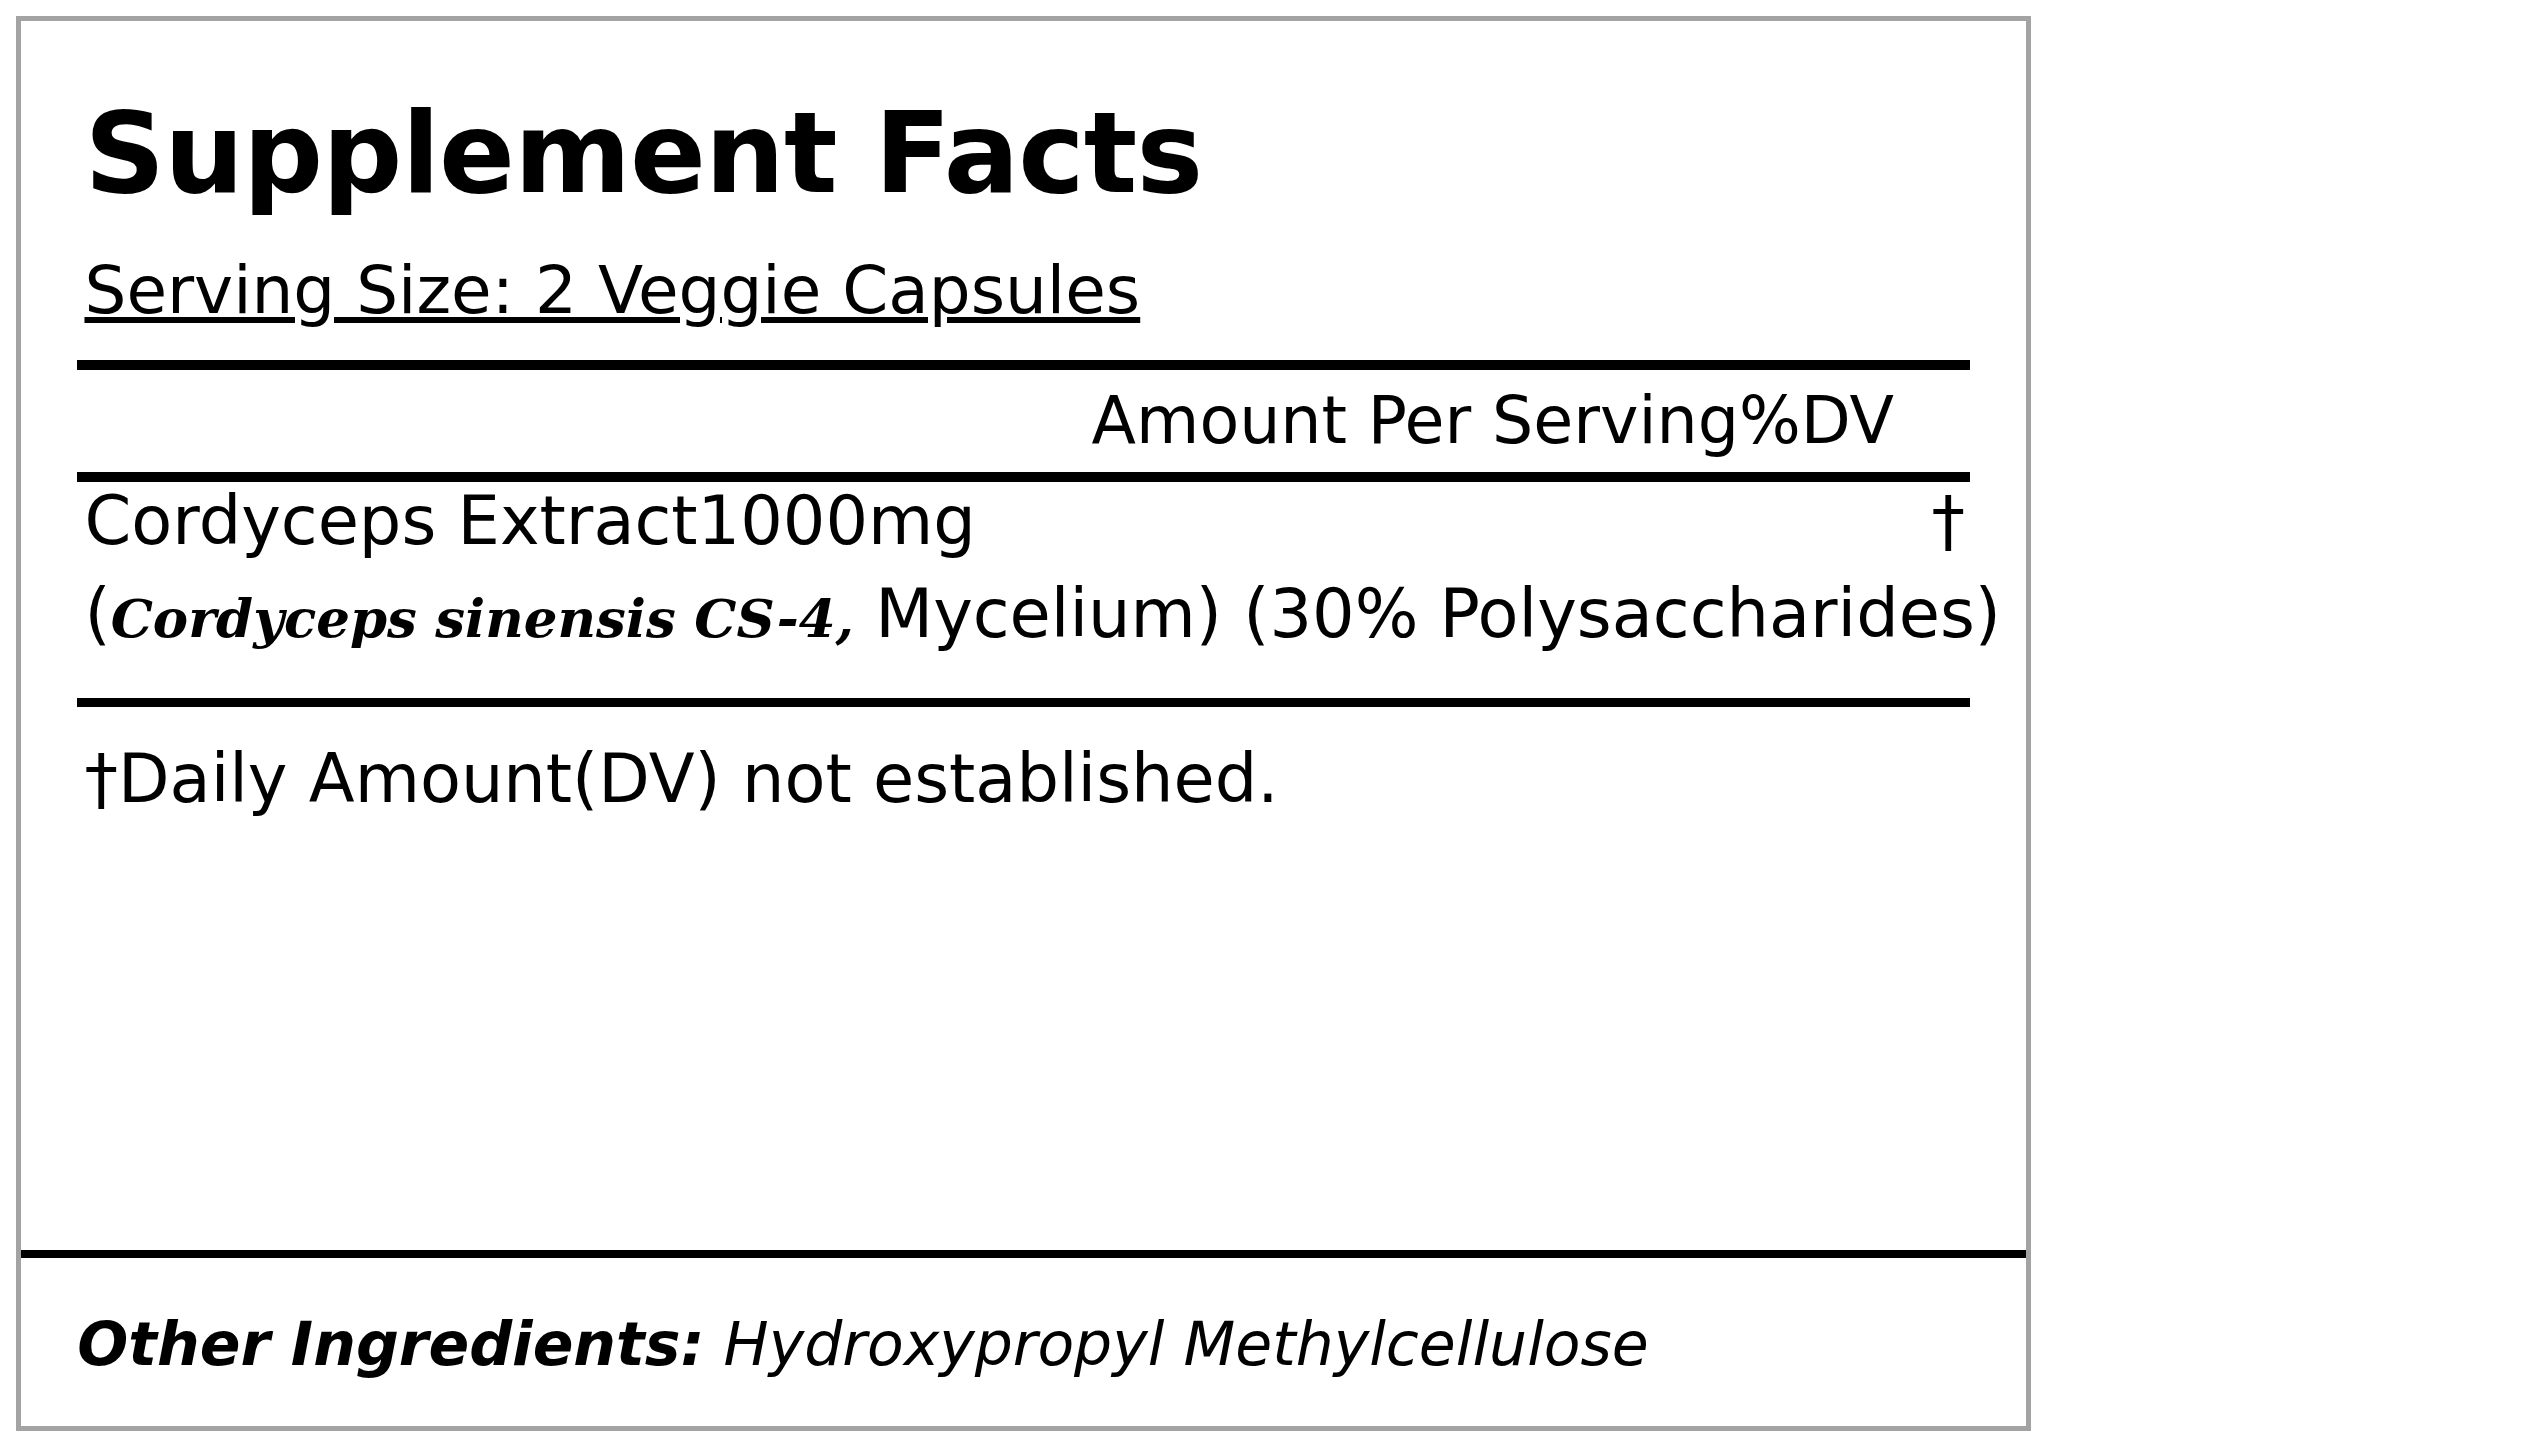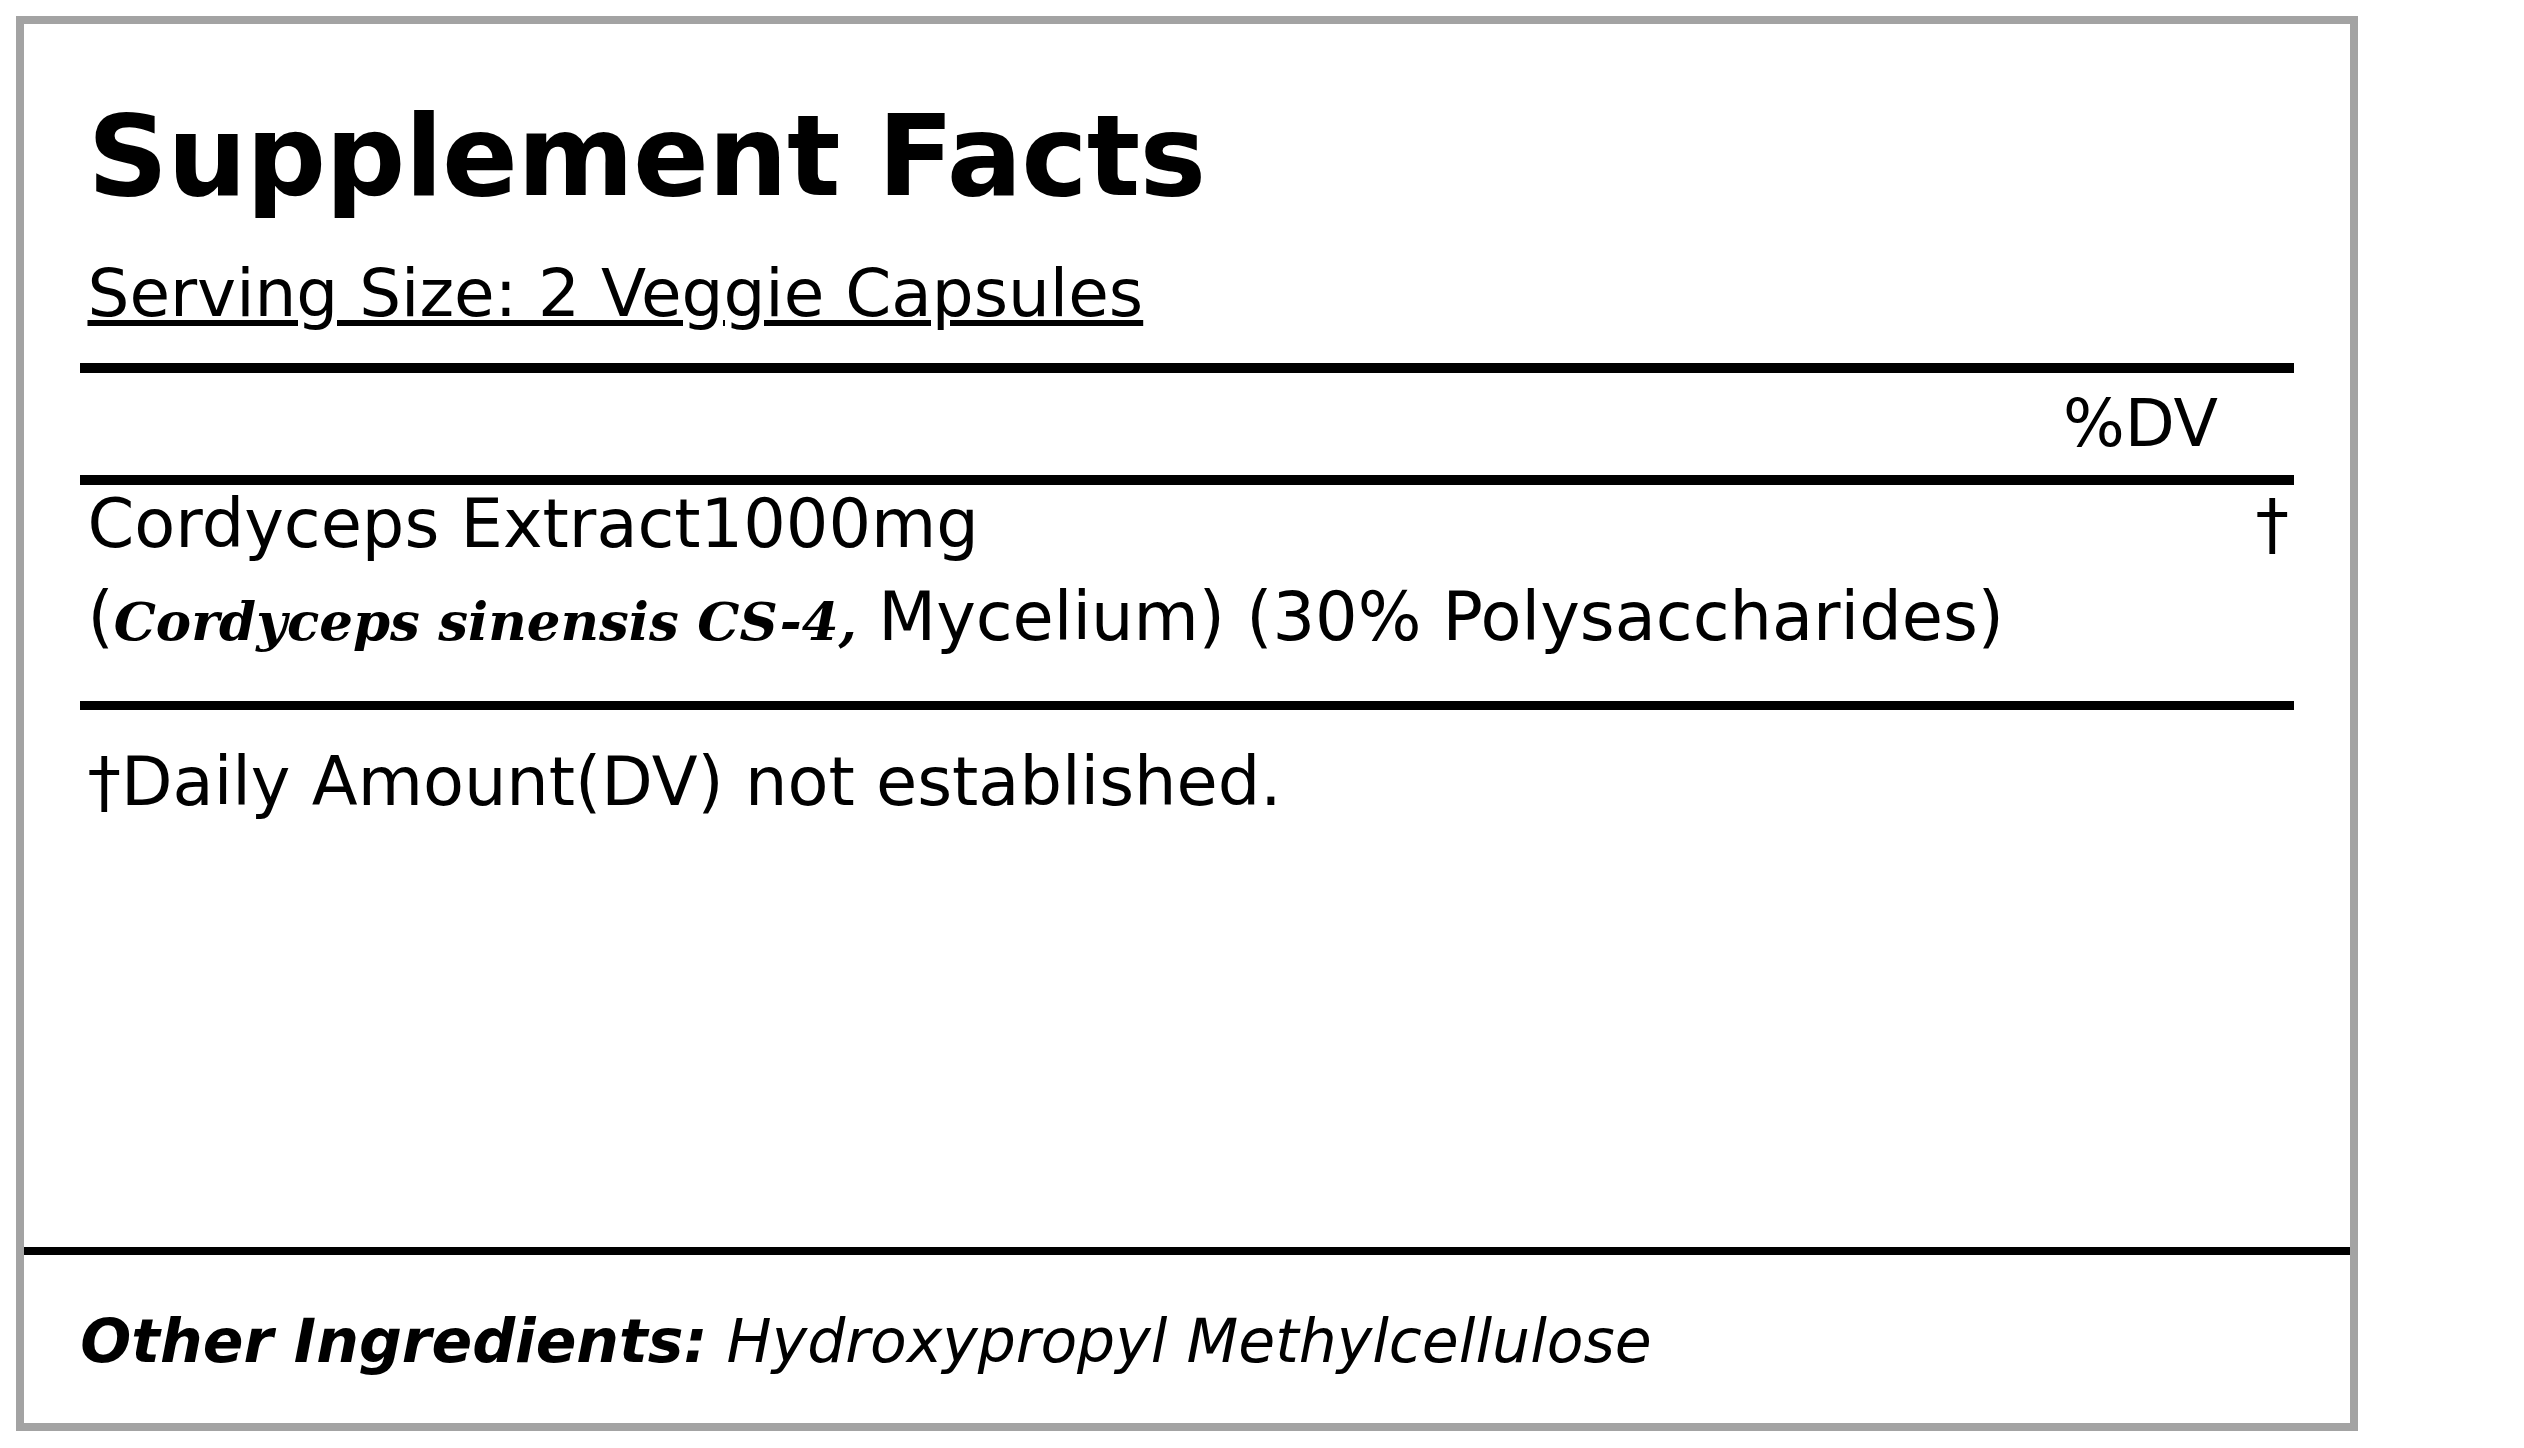--- a/index.html
+++ b/index.html
@@ -12,23 +12,23 @@
     height: 1449px;
     font-family: "DejaVu Sans", sans-serif;
     color: #000000;
     overflow: hidden;
   }
 
   .panel {
     position: absolute;
     left: 16.3px;
     top: 16.3px;
-    width: 2342px;
+    width: 2015px;
     height: 1415px;
-    border: 8px solid #a3a3a3;
+    border: 5px solid #a3a3a3;
     box-sizing: border-box;
     background: #ffffff;
   }
 
   .inner {
     position: absolute;
     left: 0;
     top: 0;
     right: 0;
     bottom: 0;
@@ -159,20 +159,21 @@
 
     <div class="title">Supplement Facts</div>
 
     <div class="serving-line">
       <span class="ss">Serving Size: 2 Veggie Capsules</span>
     </div>
 
     <div class="rule-thick"></div>
 
     <div class="header-row">
+      <span class="aps">Amount Per Serving</span>
       <span class="dv">%DV</span>
     </div>
 
     <div class="rule-thick2"></div>
 
     <div class="item-row">
       <span class="name">Cordyceps Extract</span>
       <span class="amount">1000mg</span>
       <span class="dagger">†</span>
     </div>

